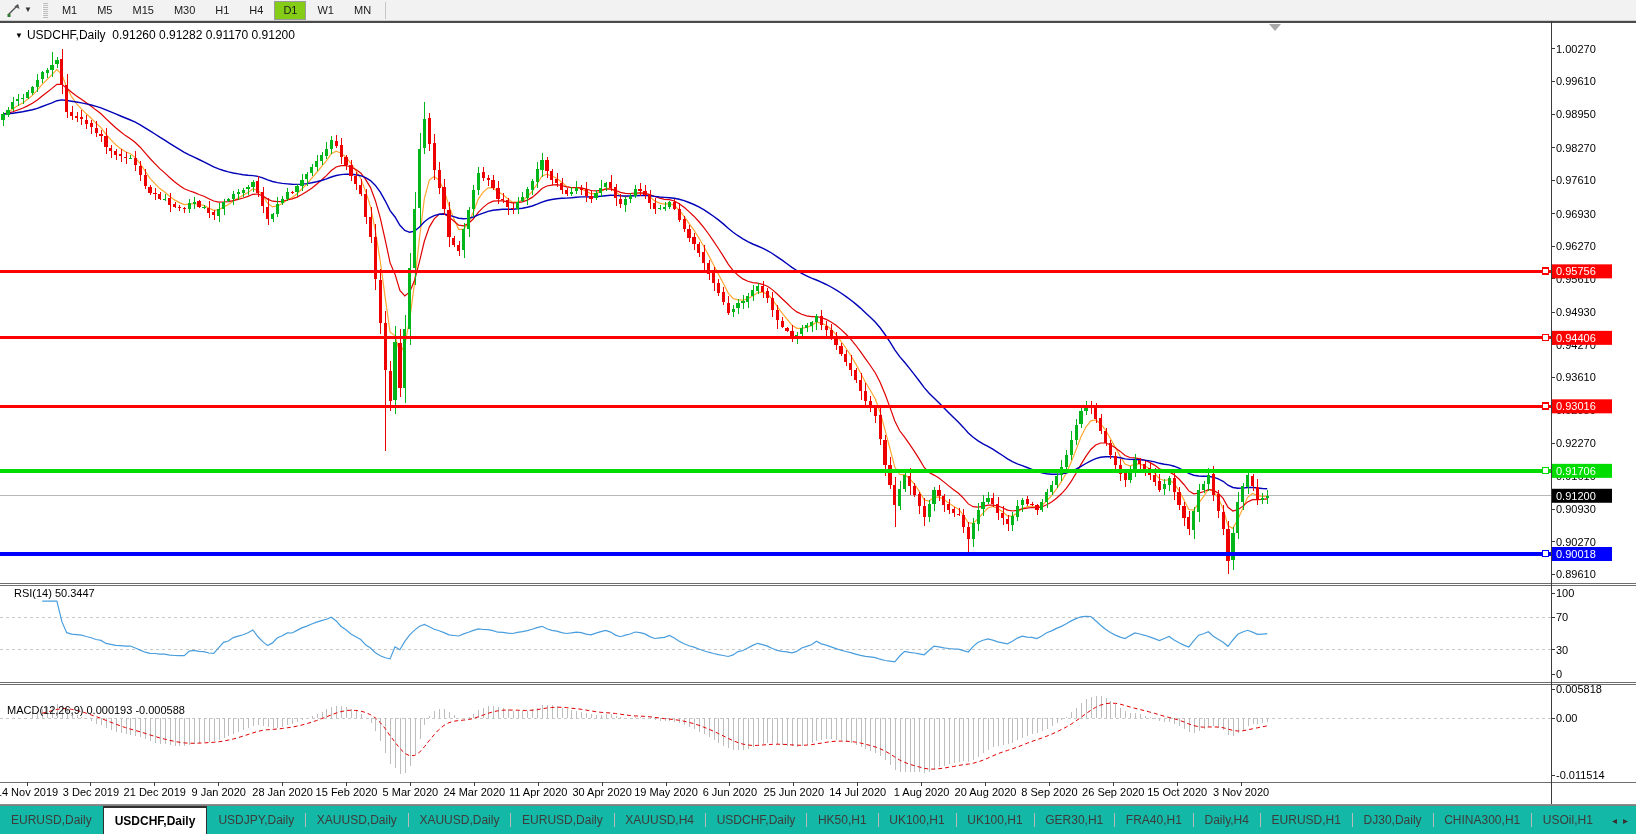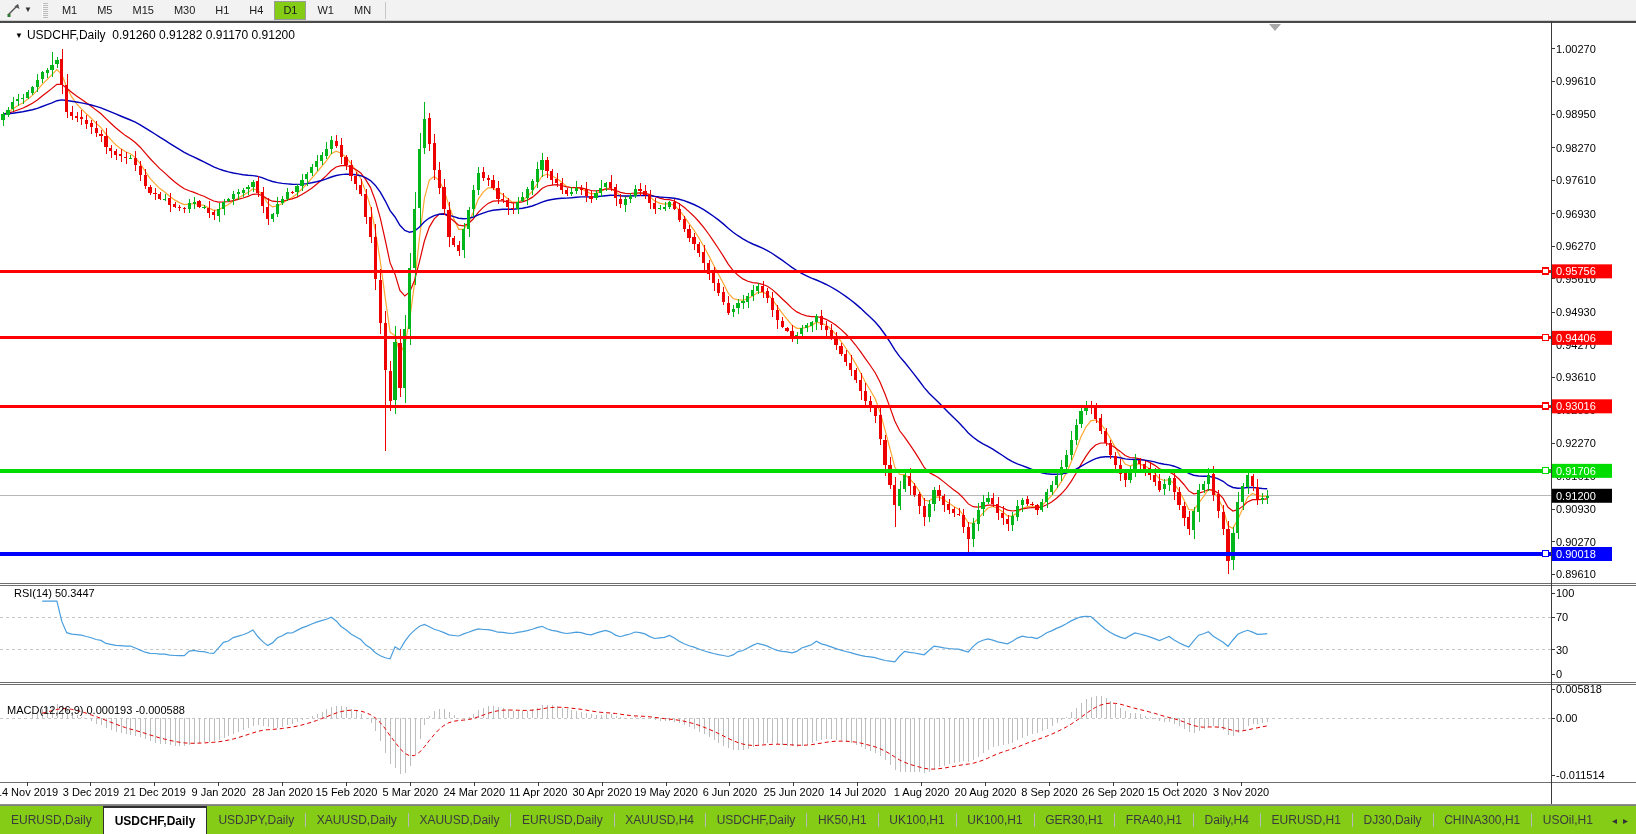--- a/index.html
+++ b/index.html
@@ -21,21 +21,21 @@
   .tf-btn.active{background:#84cc16;border:1px solid #9a9a9a;}
 
   
   .chart-window{position:absolute;left:0;top:21px;width:1636px;height:784px;background:#fff;}
   .chart-window svg{position:absolute;left:0;top:0;}
   .chart-title{position:absolute;left:15px;top:7px;font-size:12px;color:#000;z-index:5;white-space:nowrap;}
   .chart-title .tri{font-size:8px;vertical-align:1px;margin-right:4px;}
   .pane-label{position:absolute;left:7px;font-size:11px;color:#000;z-index:5;white-space:nowrap;}
 
   
-  .tabbar{position:absolute;left:0;top:805px;width:1636px;height:29px;background:#84cc16;
+  .tabbar{position:absolute;left:0;top:805px;width:1636px;height:29px;background:#14b8a6;
           border-top:1px solid #808080;display:flex;align-items:stretch;box-sizing:border-box;
           overflow:hidden;}
   .tab{display:flex;align-items:center;padding:0 11px;font-size:12px;color:#3c3c3c;
        white-space:nowrap;cursor:default;position:relative;}
   .tabsep{width:1px;background:#b8b8b8;margin:7px 0;}
   .tab.active{background:#ffffff;border:1px solid #303030;border-top:2px solid #303030;border-bottom:none;
               font-weight:bold;color:#000;margin-top:0;z-index:2;}
   .tab-arrows{margin-left:auto;display:flex;align-items:center;gap:6px;padding:0 8px;color:#333;
               font-size:10px;}
   .tab-arrows span{cursor:default;}

